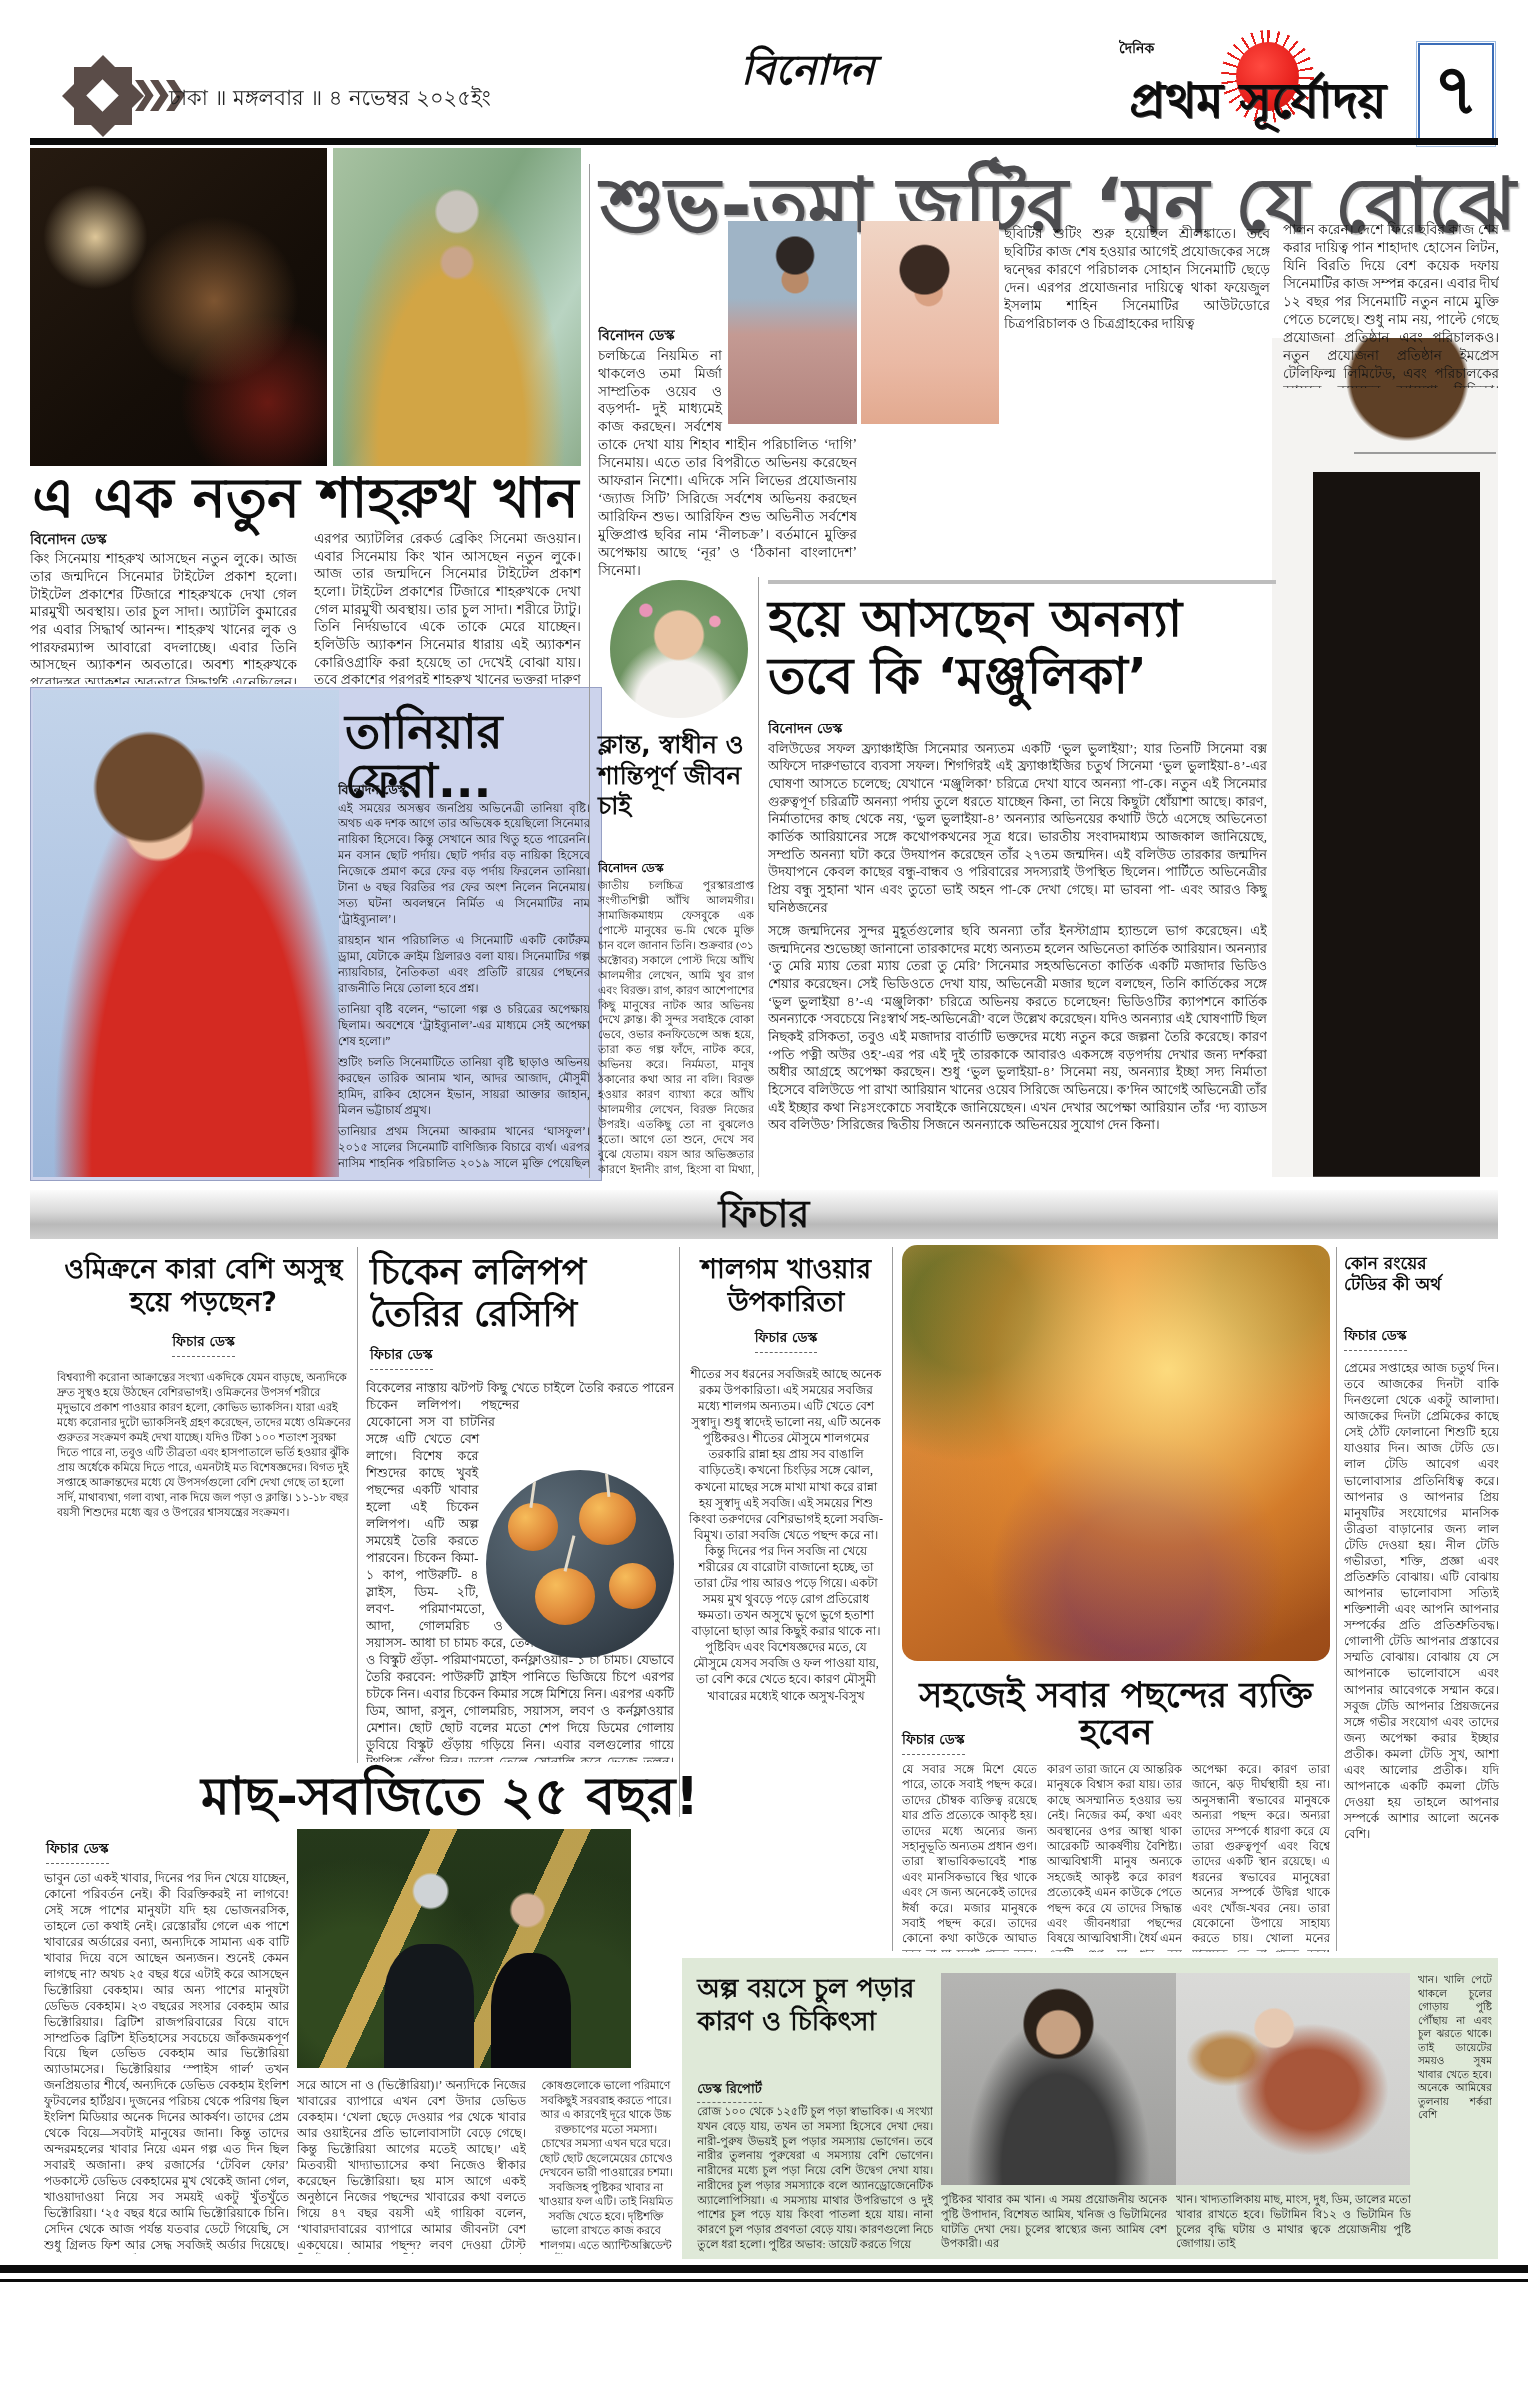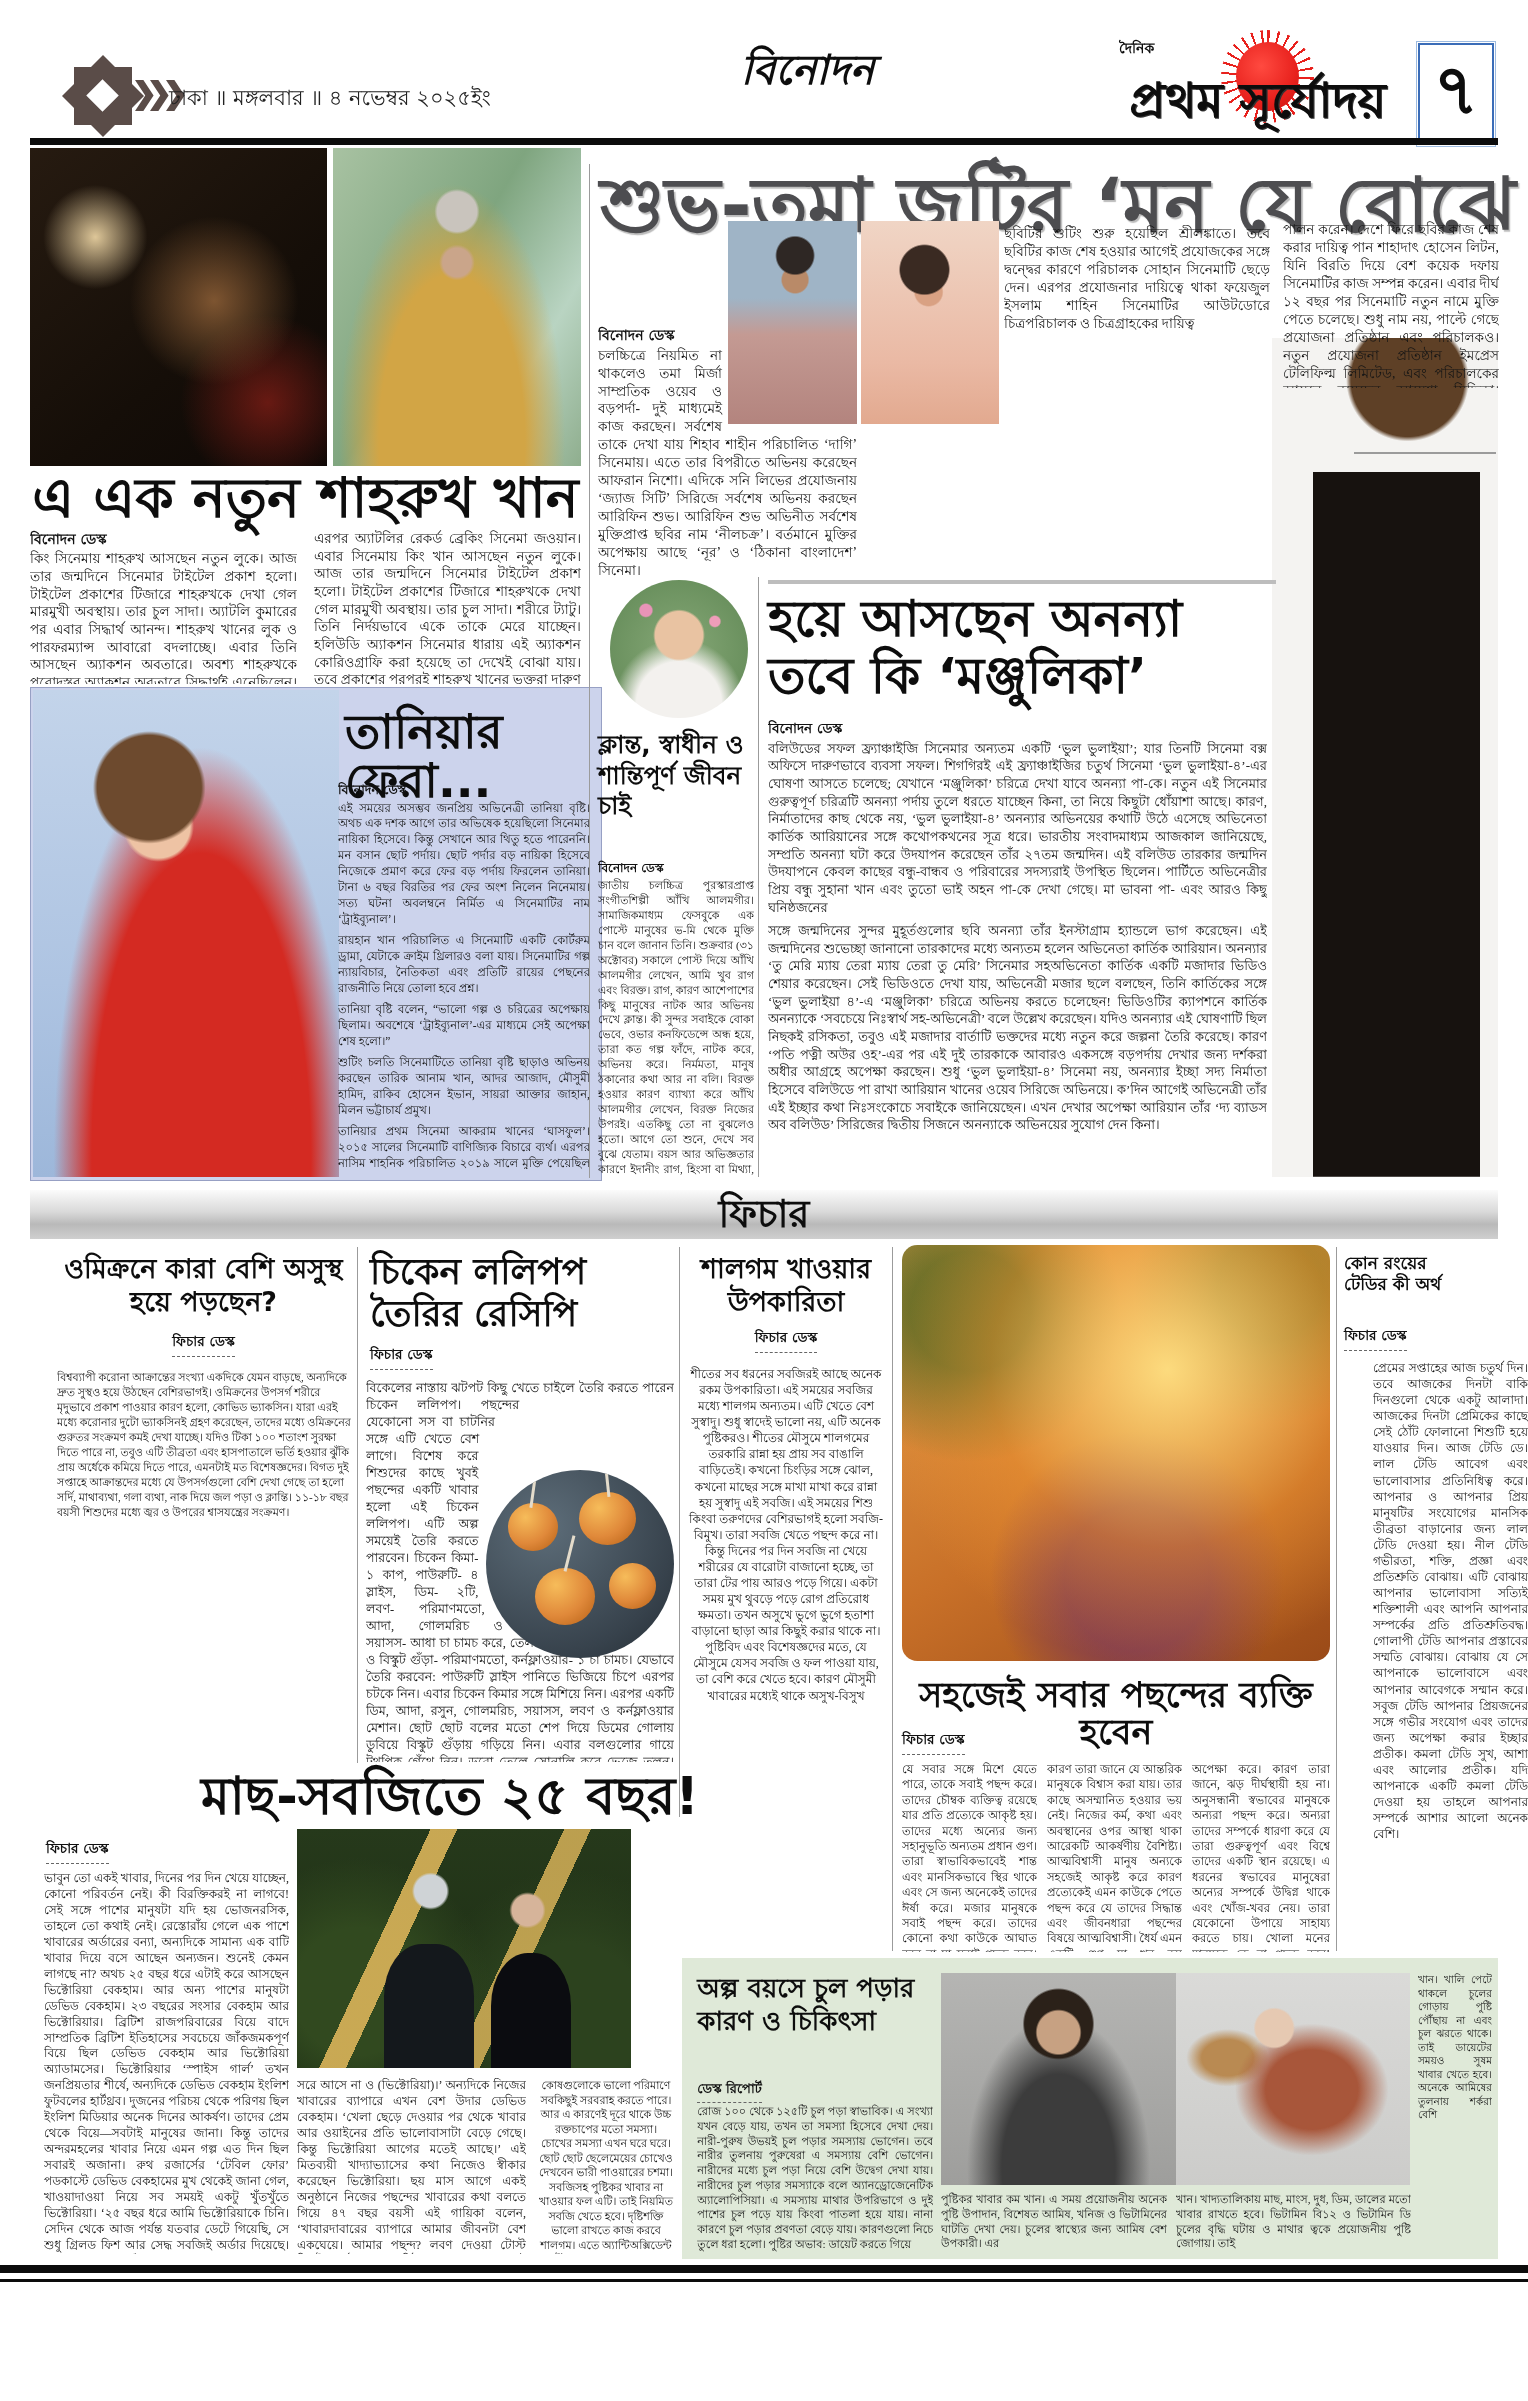--- a/index.html
+++ b/index.html
@@ -239,21 +239,21 @@
   </div>
   <div class="vrule" style="left:1336px;top:1247px;height:704px;"></div>
 
   <div class="abs hl" style="left:1344px;top:1253px;width:156px;font-size:17px;line-height:1.22;">
     <div>কোন রংয়ের</div>
     <div>টেডির কী অর্থ</div>
   </div>
   <div class="abs" style="left:1344px;top:1325px;">
     <span class="byline byline-dash" style="font-size:13.6px;">ফিচার ডেস্ক</span>
   </div>
-  <div class="abs body-txt" style="left:1344px;top:1360px;width:155px;height:589px;font-size:12px;line-height:1.34;margin-left:29px;">
+  <div class="abs body-txt" style="left:1344px;top:1360px;width:155px;height:589px;font-size:12px;line-height:1.34;">
     <p>প্রেমের সপ্তাহের আজ চতুর্থ দিন। তবে আজকের দিনটা বাকি দিনগুলো থেকে একটু আলাদা। আজকের দিনটা প্রেমিকের কাছে সেই ঠোঁট ফোলানো শিশুটি হয়ে যাওয়ার দিন। আজ টেডি ডে। লাল টেডি আবেগ এবং ভালোবাসার প্রতিনিধিত্ব করে। আপনার ও আপনার প্রিয় মানুষটির সংযোগের মানসিক তীব্রতা বাড়ানোর জন্য লাল টেডি দেওয়া হয়। নীল টেডি গভীরতা, শক্তি, প্রজ্ঞা এবং প্রতিশ্রুতি বোঝায়। এটি বোঝায় আপনার ভালোবাসা সত্যিই শক্তিশালী এবং আপনি আপনার সম্পর্কের প্রতি প্রতিশ্রুতিবদ্ধ। গোলাপী টেডি আপনার প্রস্তাবের সম্মতি বোঝায়। বোঝায় যে সে আপনাকে ভালোবাসে এবং আপনার আবেগকে সম্মান করে। সবুজ টেডি আপনার প্রিয়জনের সঙ্গে গভীর সংযোগ এবং তাদের জন্য অপেক্ষা করার ইচ্ছার প্রতীক। কমলা টেডি সুখ, আশা এবং আলোর প্রতীক। যদি আপনাকে একটি কমলা টেডি দেওয়া হয় তাহলে আপনার সম্পর্কে আশার আলো অনেক বেশি।</p>
   </div>
 
   <div class="abs hl center" style="left:49px;top:1770px;width:802px;font-size:52px;line-height:1.0;">মাছ-সবজিতে ২৫ বছর!</div>
   <div class="abs" style="left:46px;top:1838px;">
     <span class="byline byline-dash" style="font-size:13.6px;">ফিচার ডেস্ক</span>
   </div>
   <div class="ph ph-beckham" style="left:297px;top:1829px;width:334px;height:239px;">
     <div class="fig" style="left:26%;width:27%;height:52%;background:#14181c;border-radius:42% 42% 0 0;"></div>
     <div class="fig" style="left:58%;width:24%;height:48%;background:#0b0c10;border-radius:46% 46% 0 0;"></div>

